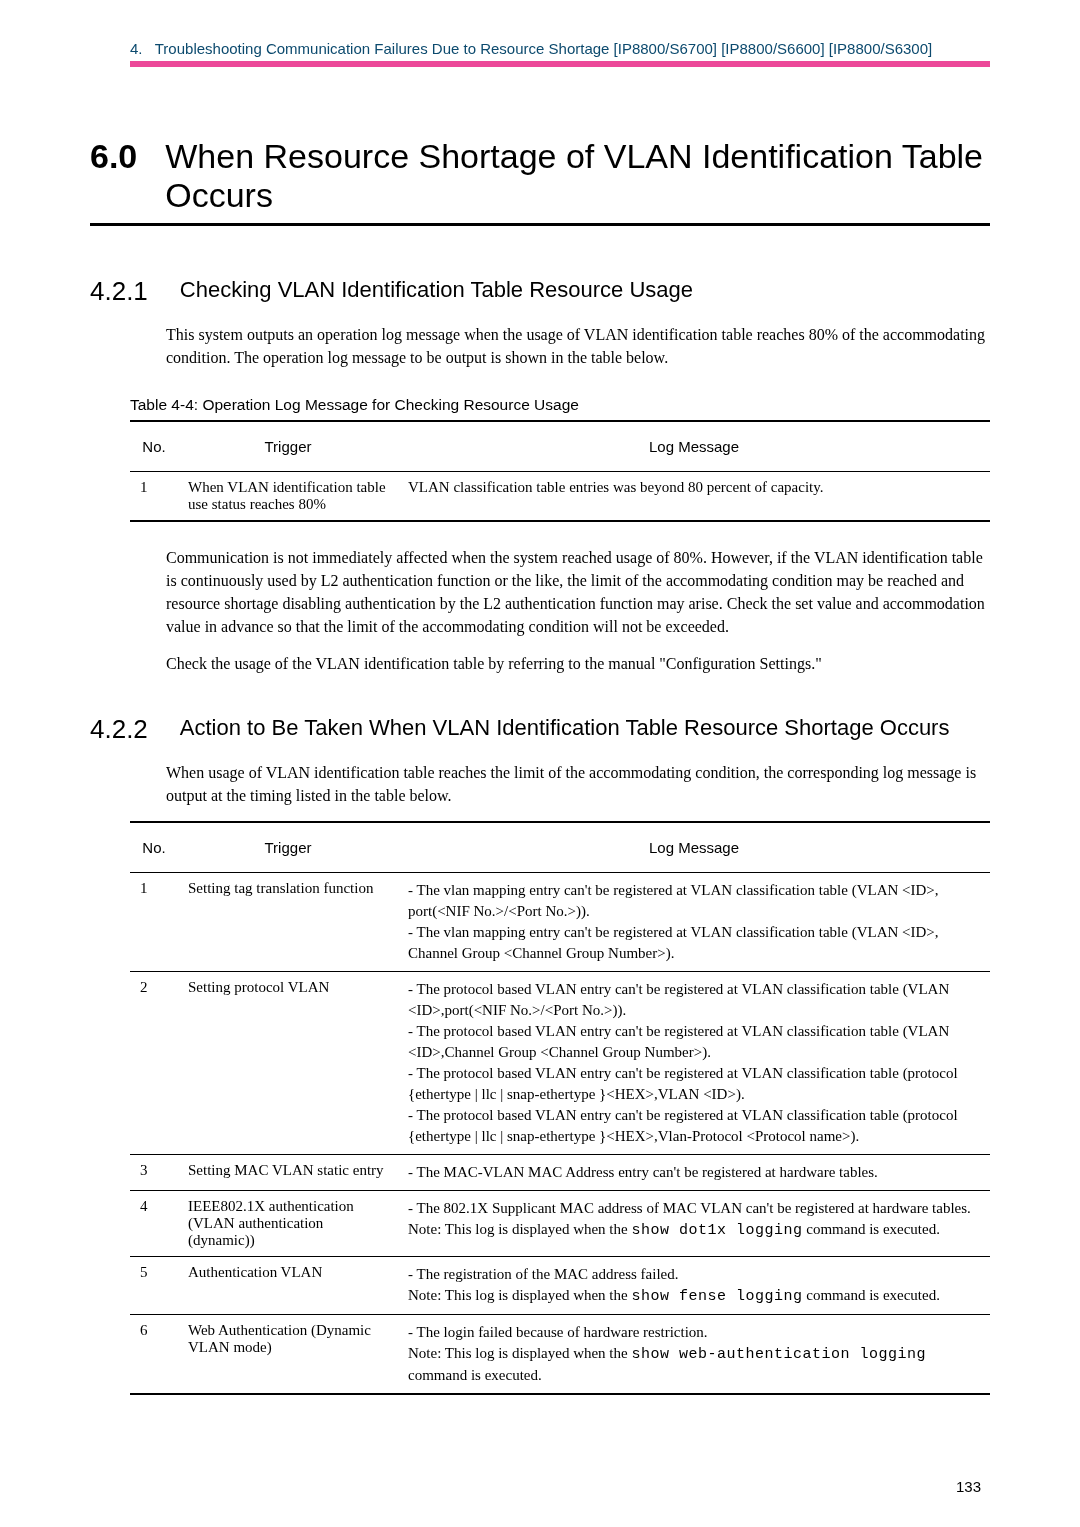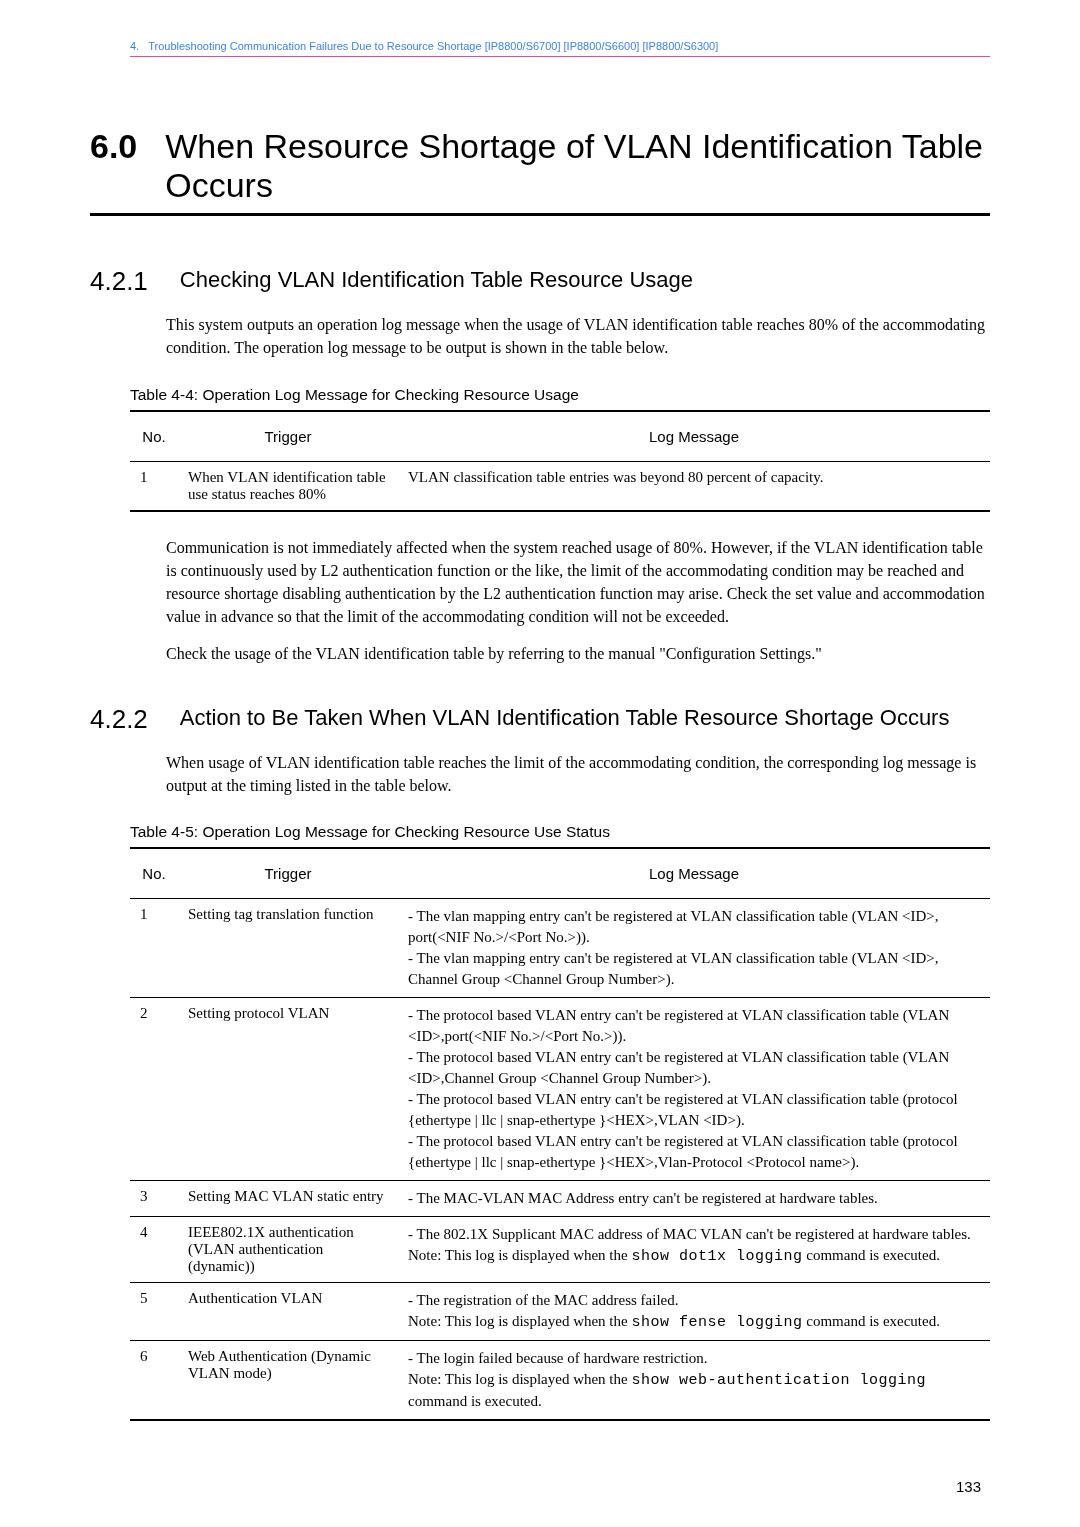--- a/index.html
+++ b/index.html
@@ -12,23 +12,23 @@
     width: 1080px;
   }
   .page {
     width: 1080px;
     min-height: 1527px;
     padding: 40px 90px 30px 130px;
     position: relative;
   }
   .header-line {
     font-family: Arial, Helvetica, sans-serif;
-    font-size: 11px;
-    color: #3b82f6;
-    border-bottom: 1px solid #ec4899;
+    font-size: 15px;
+    color: #0c4a6e;
+    border-bottom: 6px solid #ec4899;
     padding-bottom: 4px;
     margin-bottom: 70px;
   }
   .section-title-row {
     display: flex;
     align-items: flex-start;
     gap: 28px;
     margin-left: -40px;
     margin-bottom: 8px;
   }
@@ -175,21 +175,20 @@
 
   <div class="subsection-row">
     <div class="subsection-num">4.2.2</div>
     <div class="subsection-title">Action to Be Taken When VLAN Identification Table Resource Shortage Occurs</div>
   </div>
 
   <div class="indent-block">
     <p class="body-text">When usage of VLAN identification table reaches the limit of the accommodating condition, the corresponding log message is output at the timing listed in the table below.</p>
   </div>
 
-  <div class="table-caption">Table 4-5: Operation Log Message for Checking Resource Use Status</div>
   <table class="logtable">
     <thead>
       <tr>
         <th class="col-no">No.</th>
         <th class="col-trigger">Trigger</th>
         <th>Log Message</th>
       </tr>
     </thead>
     <tbody>
       <tr>

